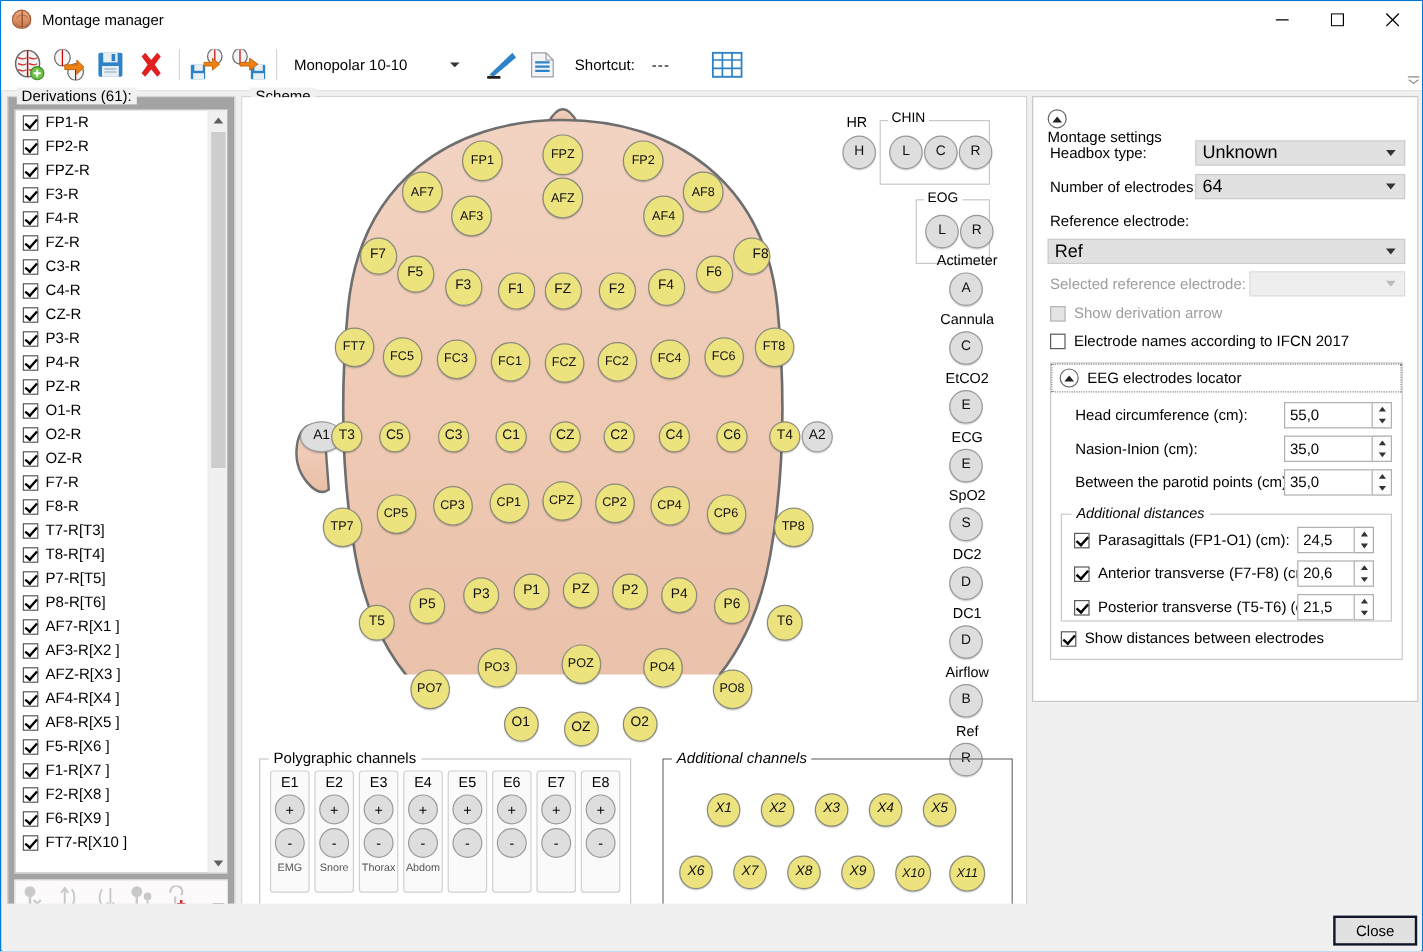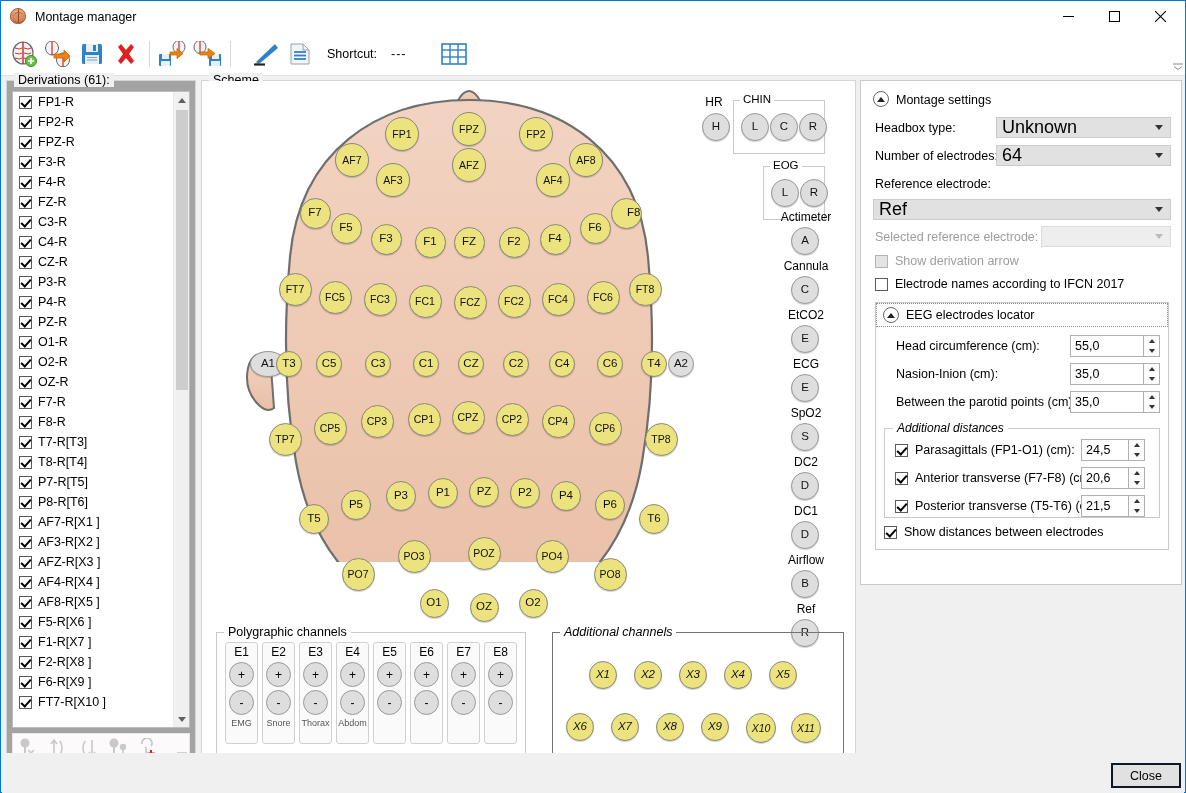--- a/index.html
+++ b/index.html
@@ -174,32 +174,32 @@
     font-style:italic;
   }
   #addl-title { position:absolute; top:-8px; left:7px; background:#ffffff; padding:0 4px; font-size:12.5px; }
 
   
   #right-panel {
     position:absolute; left:859px; top:79px; width:322px; height:505px;
     background:#ffffff; border:1px solid #c9c9c9;
   }
   .expander {
-    position:absolute; display:flex; align-items:flex-end; font-size:12.5px;
+    position:absolute; display:flex; align-items:flex-start; font-size:12.5px;flex-direction:column;
   }
   .exp-circle {
     width:16px; height:16px; border-radius:50%; border:1px solid #666;
     display:flex; align-items:center; justify-content:center; margin-right:7px;
   }
   .exp-chev { width:0;height:0;border-left:4px solid transparent;border-right:4px solid transparent;border-bottom:5px solid #222; }
   .fld-label { position:absolute; font-size:12.5px; }
   .fld-label.dim { color:#9d9d9d; }
   .select {
     position:absolute; height:21px; background:#e1e1e1; border:1px solid #cccccc;
-    display:flex; align-items:center; padding-left:5px; font-size:18px;
+    display:flex; align-items:center; padding-left:5px; font-size:15px;
   }
   .select.dimmed { background:#eeeeee; border-color:#dcdcdc; color:#b5b5b5; }
   .select .sarrow {
     position:absolute; right:7px; width:0;height:0;
     border-left:4px solid transparent;border-right:4px solid transparent;border-top:5px solid #333;
   }
   .select.dimmed .sarrow { border-top-color:#bbb; }
   .spin {
     position:absolute; height:22px; background:#ffffff; border:1px solid #b0b0b0;
     display:flex; align-items:center; padding-left:4px; font-size:12.5px;
@@ -330,20 +330,26 @@
         <path d="M8 0 L8 12.5" stroke="#c00" stroke-width="1"></path>
         <rect x="17" y="13" width="12" height="12" rx="1" fill="#2e82c8"></rect>
         <rect x="20" y="13" width="7" height="5" fill="#e9eef3"></rect>
         <rect x="19" y="20" width="9" height="5" fill="#e9eef3"></rect>
         <path d="M8 11 L16 11 L16 7.5 L23 12.5 L16 17.5 L16 14 L8 14 Z" fill="#ef8012" stroke="#c4670c" stroke-width=".8"></path>
       </svg>
     </div>
 
     <div class="tbsep"></div>
 
+    <div class="combo-wrap">
+      <div id="montage-combo">
+        <span>Monopolar 10-10</span>
+        <span class="combo-arrow"></span>
+      </div>
+    </div>
 
     <div class="tbbtn" style="margin-left:12px">
       <svg width="26" height="24" viewBox="0 0 26 24">
         <path d="M3 20 L22 2 L25 6 L6 22 Z" fill="#2e82c8"></path>
         <path d="M3 20 L6 22 L2 23 Z" fill="#e8b26a"></path>
         <path d="M1 22.5 L12 22.5" stroke="#222" stroke-width="2.2"></path>
       </svg>
     </div>
 
     <div class="tbbtn">

